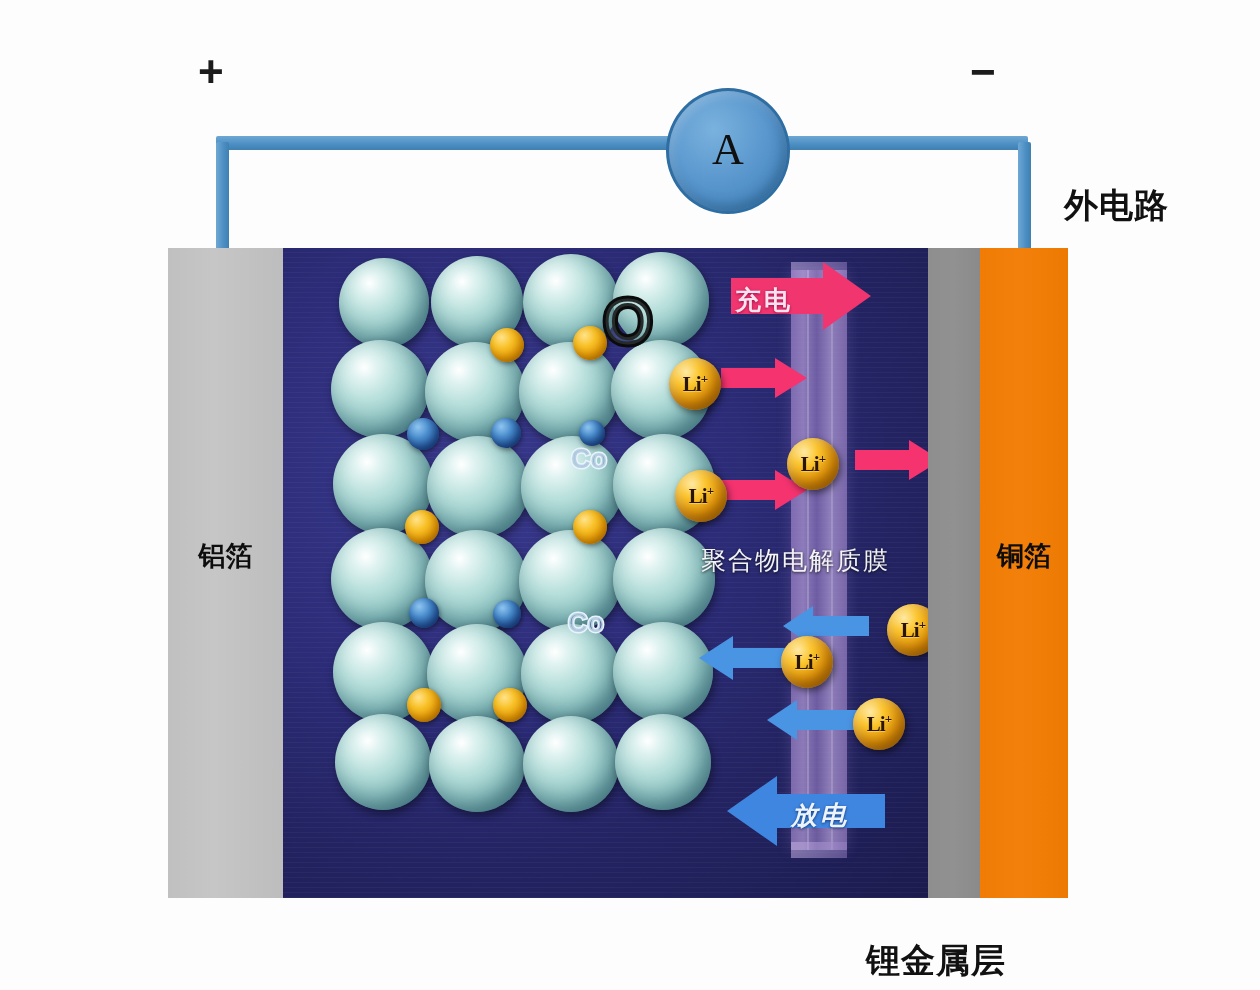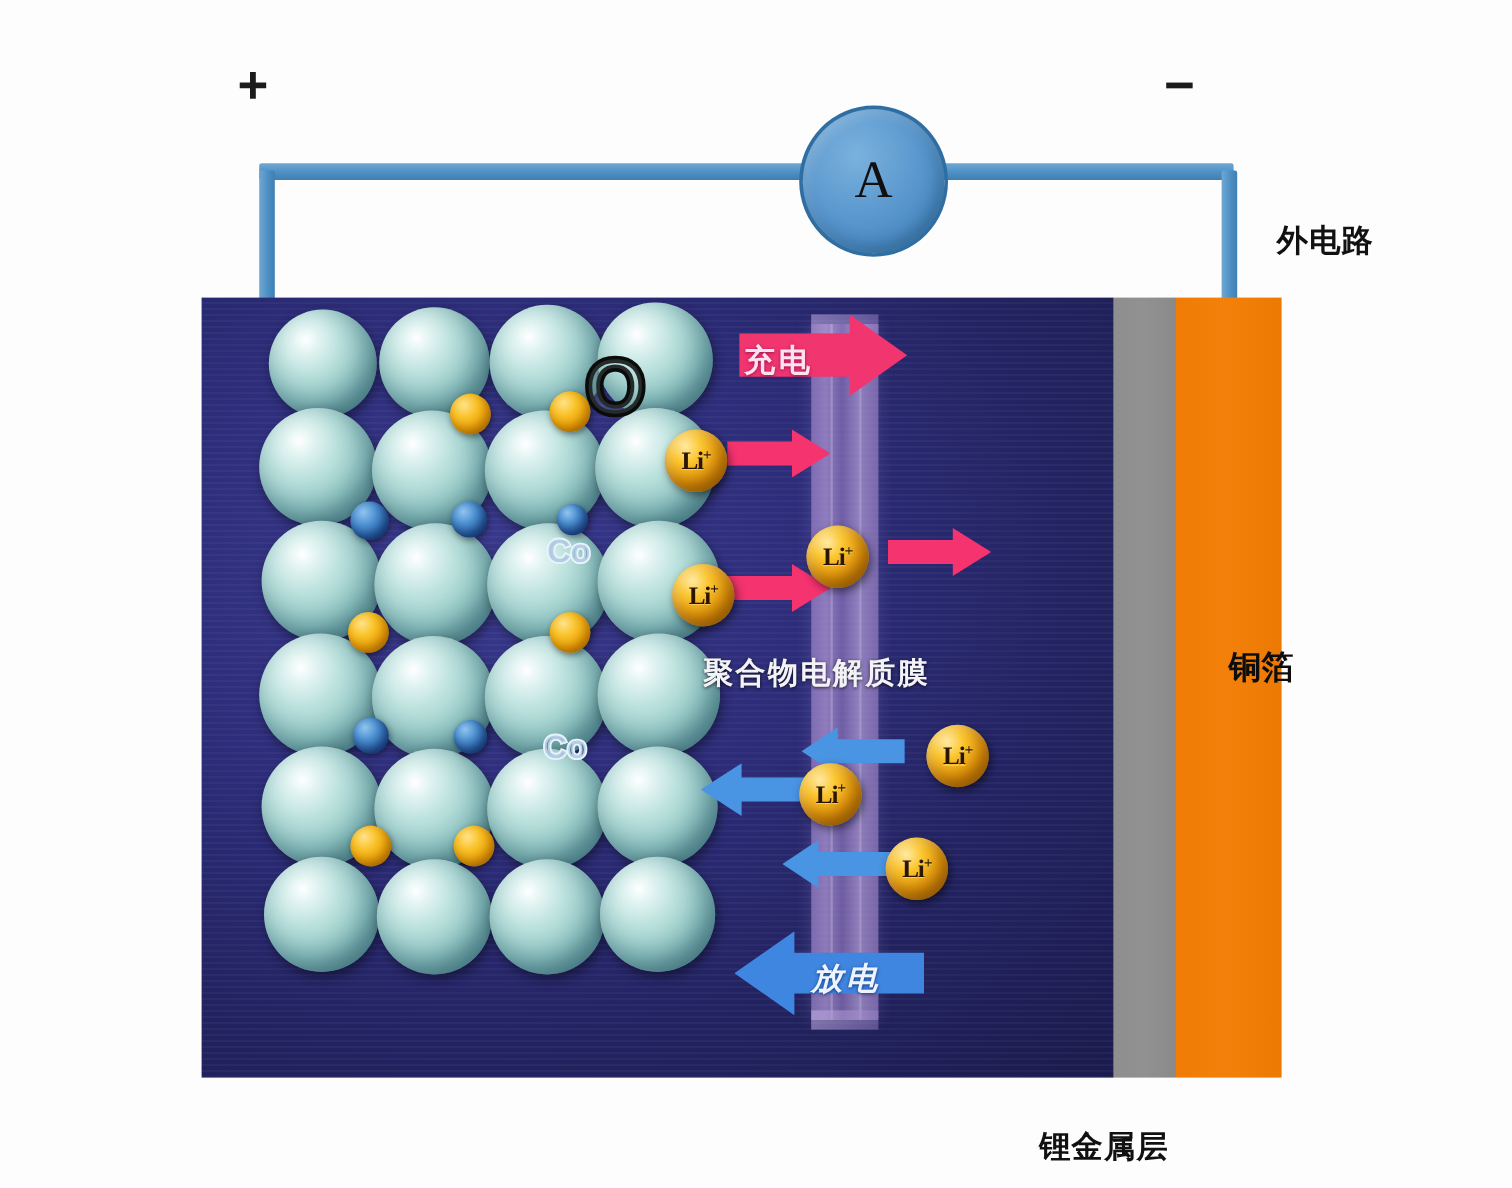--- a/index.html
+++ b/index.html
@@ -57,21 +57,21 @@
     position: absolute;
     font-size: 44px;
     font-weight: bold;
     color: #1b1b1b;
     line-height: 1;
     font-family: "Liberation Sans", sans-serif;
   }
 
   .side-note {
     position: absolute;
-    font-size: 26px;
+    font-size: 34px;
     font-weight: bold;
     color: #111;
     letter-spacing: 1px;
     white-space: nowrap;
   }
 
   
   .cell {
     position: absolute;
     left: 168px;
@@ -190,21 +190,21 @@
     width: 56px;
     height: 16px;
     background: linear-gradient(90deg, rgba(196,176,226,.55), rgba(150,128,196,.5));
     z-index: 3;
   }
   .membrane-label {
     position: absolute;
     left: 418px;
     top: 296px;
     font-size: 25px;
-    font-weight: bold;
+    font-weight: normal;
     color: #f2f2f7;
     letter-spacing: 2px;
     white-space: nowrap;
     text-shadow: 0 1px 3px rgba(0,0,0,.75);
     z-index: 5;
   }
 
   
   .li-ion {
     position: absolute;
@@ -279,20 +279,23 @@
   <div class="wire vert" style="left:1018px; top:142px; width:13px; height:112px;"></div>
 
   <div class="ammeter">
     <div class="ammeter-label">A</div>
   </div>
 
   <div class="side-note" style="left:1064px; top:183px;">外电路</div>
 
   <div class="cell">
 
+    <div class="layer-al">
+      <div class="foil-label" style="top:290px;">铝箔</div>
+    </div>
 
     <div class="layer-core">
 
       <div class="o-sphere" style="left:56px;  top:10px;  width:90px; height:90px;"></div>
       <div class="o-sphere" style="left:148px; top:8px;   width:92px; height:92px;"></div>
       <div class="o-sphere" style="left:240px; top:6px;   width:96px; height:96px;"></div>
       <div class="o-sphere" style="left:330px; top:4px;   width:96px; height:96px;"></div>
 
       <div class="o-sphere" style="left:48px;  top:92px;  width:98px; height:98px;"></div>
       <div class="o-sphere" style="left:142px; top:94px;  width:100px;height:100px;"></div>
@@ -395,19 +398,19 @@
       </div>
       <div class="li-ion" style="left:570px; top:450px;">
         <span>Li<sup>+</sup></span>
       </div>
 
     </div>
 
     <div class="layer-gray-right"></div>
 
     <div class="layer-cu">
-      <div class="foil-label" style="top:290px;margin-left:27px;">铜箔</div>
+      <div class="foil-label" style="top:290px;">铜箔</div>
     </div>
   </div>
 
   <div class="side-note" style="left:866px; top:938px;">锂金属层</div>
 
 </div>
 
 </body></html>

